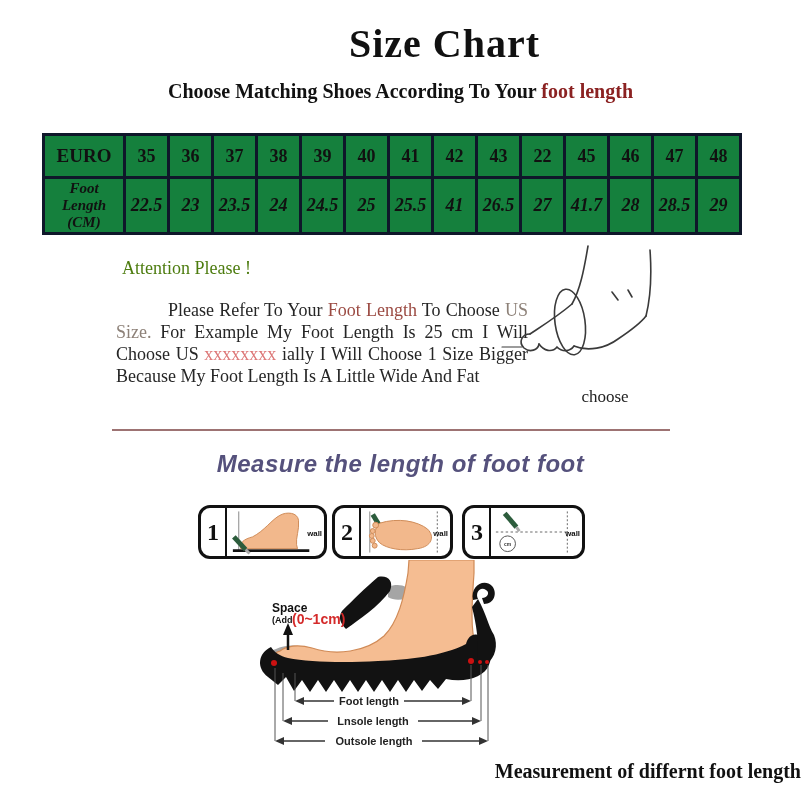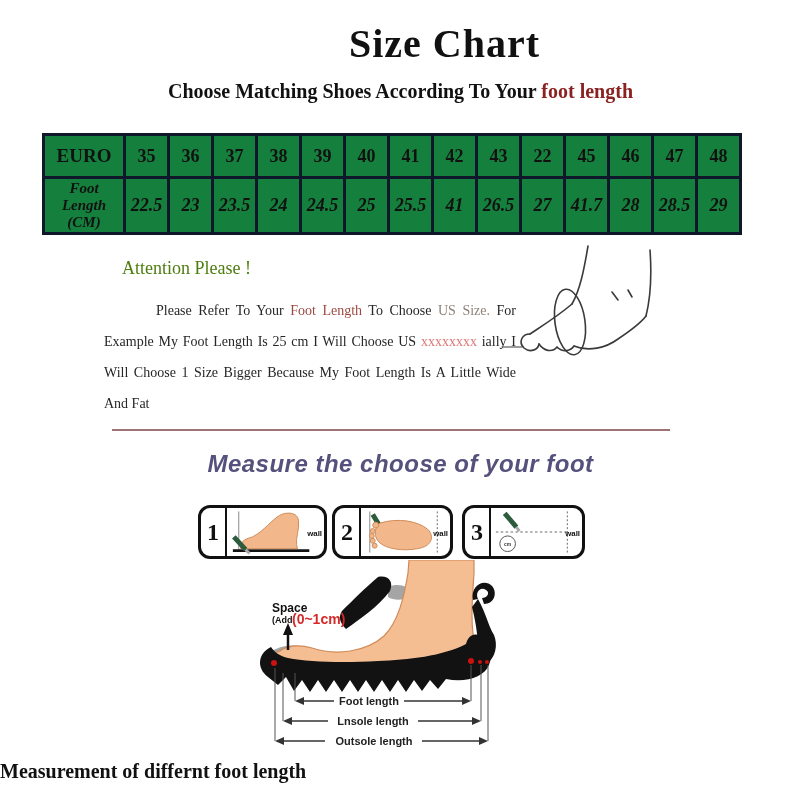--- a/index.html
+++ b/index.html
@@ -19,21 +19,21 @@
   #size-table th,#size-table td{
     border:3px solid #0f172a;text-align:center;vertical-align:middle;
     font-weight:bold;color:#111;padding:0;background:#15803d;}
   #size-table tr.r1{height:43px;}
   #size-table tr.r2{height:56px;font-style:italic;}
   #size-table th.rowhead{font-size:19px;}
   #size-table td{font-size:18px;margin-top:20px;}
   #size-table .fl-line{display:block;font-size:15px;line-height:1.12;}
   
   #attention-heading{left:122px;top:258px;font-size:18px;color:#4d7c0f;}
-  #attention-para{left:104px;top:281px;width:412px;font-size:14px;line-height:31px;
+  #attention-para{left:116px;top:281px;width:412px;font-size:18px;line-height:22px;
     text-align:justify;text-indent:52px;color:#262626;}
   #attention-para .maroon{color:#9b4a42;}
   #attention-para .gray{color:#8d8178;}
   #attention-para .pink{color:#dd7777;}
   
   #choose-note{left:540px;top:386px;width:130px;text-align:center;
     font-size:17px;line-height:22px;color:#222;}
   #choose-note span{display:block;}
   
   #divider{left:112px;top:429px;width:558px;height:2px;background:#9d7373;}
@@ -44,21 +44,21 @@
   
   .step-box{position:absolute;top:505px;height:54px;border:3px solid #111;
     border-radius:12px;background:#fff;display:flex;align-items:stretch;box-sizing:border-box;}
   #step-1{left:198px;width:129px;}
   #step-2{left:332px;width:121px;}
   #step-3{left:462px;width:123px;}
   .step-num{width:24px;border-right:2px solid #111;display:flex;align-items:center;
     justify-content:center;font-family:"Liberation Serif",serif;font-weight:bold;font-size:24px;color:#111;}
   .step-art{flex:1;}
   
-  #caption{top:760px;left:0;width:801px;text-align:left;
+  #caption{top:760px;left:0;width:801px;text-align:right;
     font-size:20px;font-weight:bold;color:#111;}
   svg text{font-family:"Liberation Sans",sans-serif;}
 </style>
 </head>
 <body>
 
 <div class="abs" id="title">Size Chart</div>
 
 <div class="abs" id="subtitle"><span>Choose Matching Shoes According To Your </span><span class="hl">foot length</span></div>
 
@@ -133,25 +133,26 @@
     <path d="M30,92 C22,92 18,100 24,106 C30,111 38,108 39,102"></path>
     <path d="M39,102 C44,109 52,111 57,105 C62,110 70,110 74,104"></path>
     <path d="M74,104 C88,110 106,106 118,97 C130,89 140,82 146,74"></path>
     <ellipse cx="70" cy="80" rx="15" ry="33" transform="rotate(-8 70 80)"></ellipse>
     <path d="M112,50 l6,8 M128,48 l4,7"></path>
     <path d="M2,105 L22,105" stroke-width="1.2"></path>
   </g>
 </svg>
 
 <div class="abs" id="choose-note">
+  <span>choose</span>
 </div>
 
 <div class="abs" id="divider"></div>
 
-<div class="abs" id="measure-heading">Measure the choose of your foot</div>
+<div class="abs" id="measure-heading">Measure the length of foot foot</div>
 
 <div class="step-box" id="step-1">
   <div class="step-num">1</div>
   <svg class="step-art" width="99" height="48" viewBox="0 0 99 48">
     <line x1="12" y1="3" x2="12" y2="43" stroke="#888" stroke-width="1"></line>
     <line x1="6" y1="43" x2="84" y2="43" stroke="#111" stroke-width="3"></line>
     <path d="M14,41 C12,35 18,31 26,29 C38,23 46,11 54,7 C61,3 72,4 73,12 C74,22 70,30 71,37 L72,41 Z" fill="#f2b88c" stroke="#cf8b58" stroke-width="1"></path>
     <line x1="7" y1="29" x2="19" y2="42" stroke="#2c5c3c" stroke-width="5"></line>
     <line x1="19" y1="42" x2="23" y2="46" stroke="#aaa" stroke-width="3"></line>
     <text x="97" y="28" text-anchor="end" font-size="8" font-weight="bold" fill="#111">wall</text>

